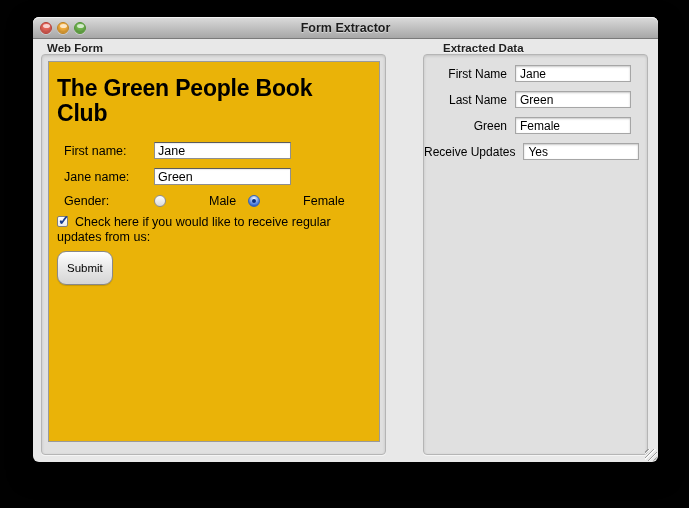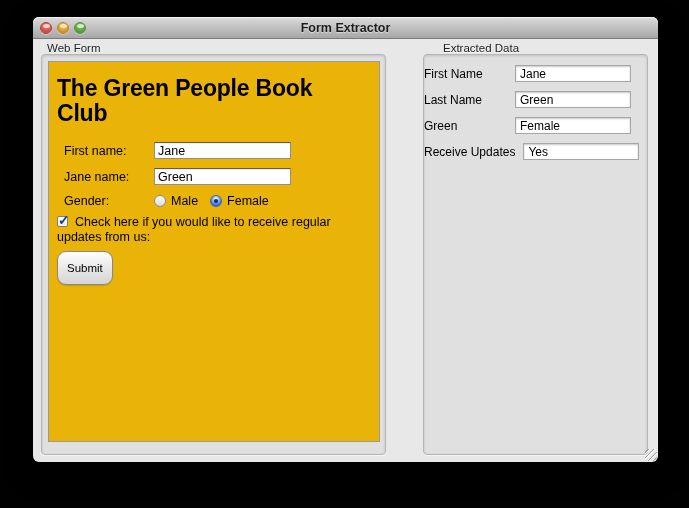--- a/index.html
+++ b/index.html
@@ -35,21 +35,21 @@
   .light::after {
     content:""; position:absolute; left:2px; top:1px; width:7px; height:4px;
     border-radius:50%; background:rgba(255,255,255,0.7);
   }
   .light.red    { background:#e9655a; border:1px solid #b2423a; }
   .light.yellow { background:#f6b03c; border:1px solid #b9832a; }
   .light.green  { background:#71b84f; border:1px solid #55933a; }
 
   
   .panel-label {
-    position:absolute; font-size:11.5px; font-weight:normal; color:#1f1f1f;
+    position:absolute; font-size:11.5px; font-weight:bold; color:#1f1f1f;
     text-shadow:0 1px 0 rgba(255,255,255,0.6);
   }
   .lbl-webform   { left:14px;  top:25px; }
   .lbl-extracted { left:410px; top:25px; }
 
   
   .groupbox {
     position:absolute; top:37px; height:401px;
     background:#e0e0e0; border:1px solid #b5b5b5; border-radius:4px;
     box-shadow:inset 0 1px 3px rgba(0,0,0,0.14), 0 1px 0 rgba(255,255,255,0.55);
@@ -86,21 +86,21 @@
     margin-right:5px; position:relative; flex:0 0 auto;
   }
   .radio.sel {
     border:1px solid #3763b4;
     background:radial-gradient(circle at 50% 28%, #ffffff, #7aa2e8 45%, #2f62cf 78%);
   }
   .radio.sel::after {
     content:""; position:absolute; left:3px; top:3px; width:4px; height:4px;
     border-radius:50%; background:#0a2f80;
   }
-  .radio-opt { margin-right:12px; }
+  .radio-opt { margin-right:12px;margin-left:38px; }
 
   .chk-para { margin:7px 0 0 0; font-size:12.5px; line-height:15px; }
   .checkbox {
     display:inline-block; width:11px; height:11px; border-radius:2px;
     border:1px solid #7f7f7f; background:linear-gradient(#ffffff,#ececec);
     vertical-align:-1px; margin-right:7px; position:relative;
   }
   .checkbox::after {
     content:"\2713"; position:absolute; left:0px; top:-4px;
     font-size:14px; font-weight:bold; color:#1c3e8e;
@@ -110,21 +110,21 @@
     margin:6px 0 0 0; height:34px; padding:0 9px; border-radius:9px;
     border:1px solid #898989;
     background:linear-gradient(#ffffff, #e8e8e8 50%, #d5d5d5);
     font-family:inherit; font-size:11.5px; color:#000;
     box-shadow:0 1px 1px rgba(0,0,0,0.15); line-height:14px;
   }
 
   
   .xrow { display:flex; align-items:center; margin:0 0 9px 0; }
   .xlabel {
-    flex:0 0 91px; padding-right:8px;
+    flex:0 0 91px; text-align:right; padding-right:8px;
     font-size:12px; color:#000; white-space:nowrap;
   }
   .xfield {
     width:116px; height:17px; padding:1px 4px;
     border:1px solid #a6a6a6; background:#fff;
     box-shadow:inset 0 1px 2px rgba(0,0,0,0.22);
     font-family:inherit; font-size:12px; color:#000;
   }
 
   

